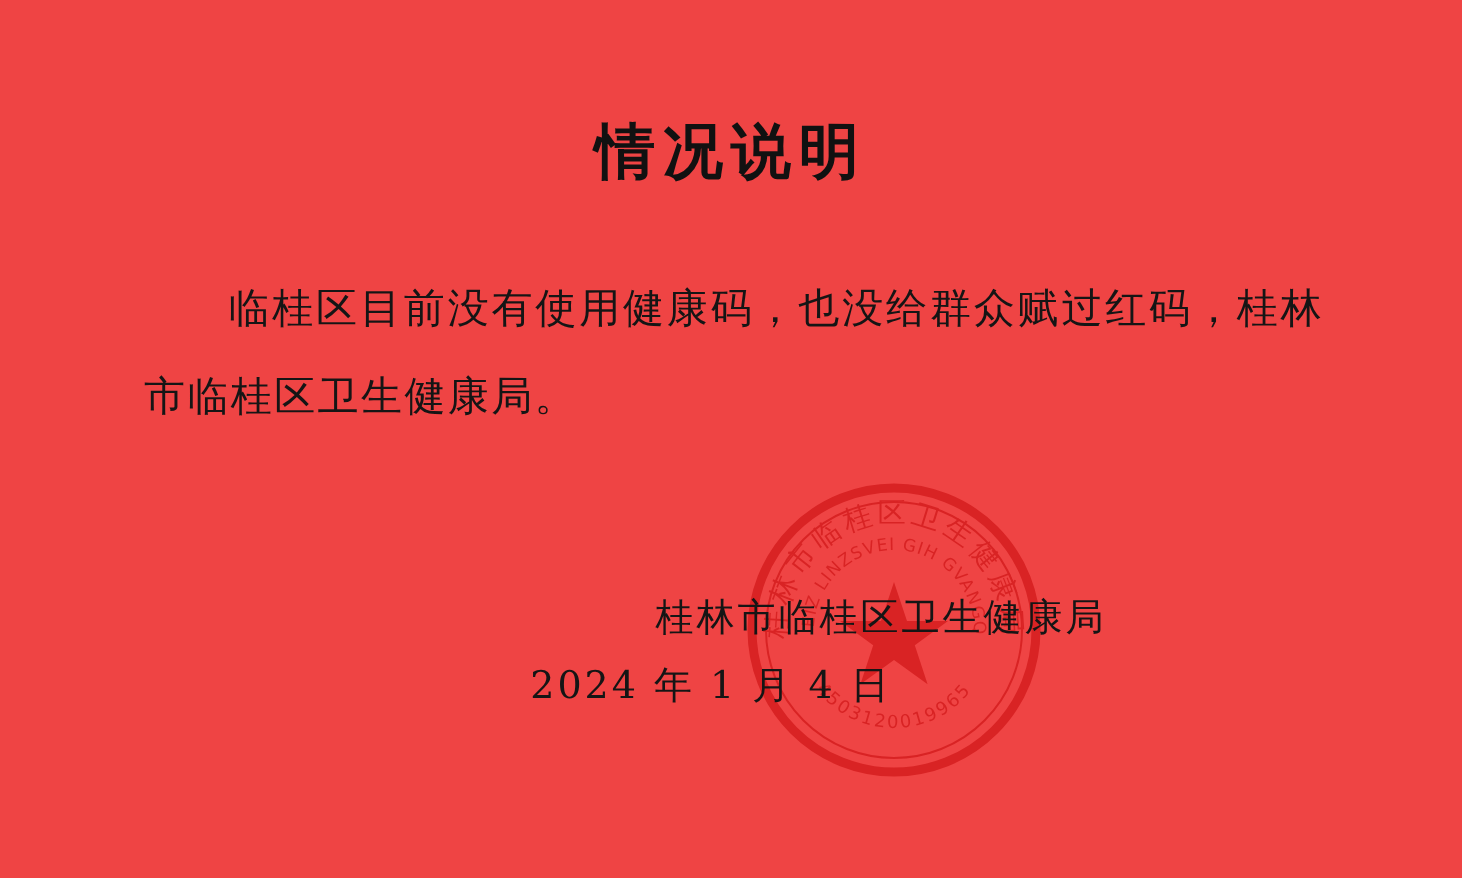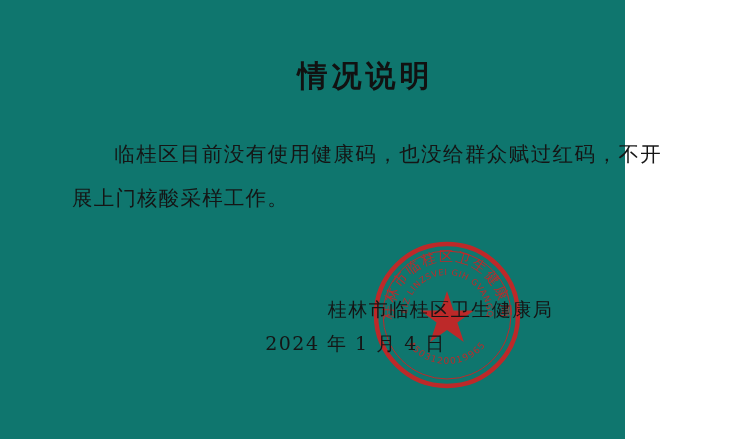--- a/index.html
+++ b/index.html
@@ -9,23 +9,23 @@
   body {
     width: 731px;
     height: 439px;
     background: #ffffff;
     font-family: "DejaVu Serif", serif;
     color: #1a1a1a;
     overflow: hidden;
   }
   .page {
     position: relative;
-    width: 625px;
+    width: 731px;
     height: 439px;
-    background: #0f766e;
+    background: #ef4444;
     box-sizing: border-box;
   }
   .doc-title {
     position: absolute;
     top: 56px;
     left: 0;
     width: 731px;
     text-align: center;
     font-size: 30px;
     font-weight: bold;
@@ -92,21 +92,21 @@
   }
 </style>
 </head>
 <body>
 
 <div class="page">
 
   <div class="doc-title">情况说明</div>
 
   <div class="doc-body">
-    <span class="indent"></span><span>临桂区目前没有使用健康码，也没给群众赋过红码，不开展上门核酸采样工作。</span>
+    <span class="indent"></span><span>临桂区目前没有使用健康码，也没给群众赋过红码，桂林市临桂区卫生健康局。</span>
   </div>
 
   <div class="seal">
     <svg viewBox="0 0 152 152" xmlns="http://www.w3.org/2000/svg">
       <defs>
         <path id="arcTop" d="M 22,76 A 54,54 0 0 1 130,76" fill="none"></path>
         <path id="arcBottom" d="M 27,76 A 49,49 0 0 0 125,76" fill="none"></path>
         <path id="arcInner" d="M 36,76 A 40,40 0 0 1 116,76" fill="none"></path>
       </defs>
       <circle cx="76" cy="76" r="71" fill="none" stroke="#d61f20" stroke-width="4.5"></circle>

